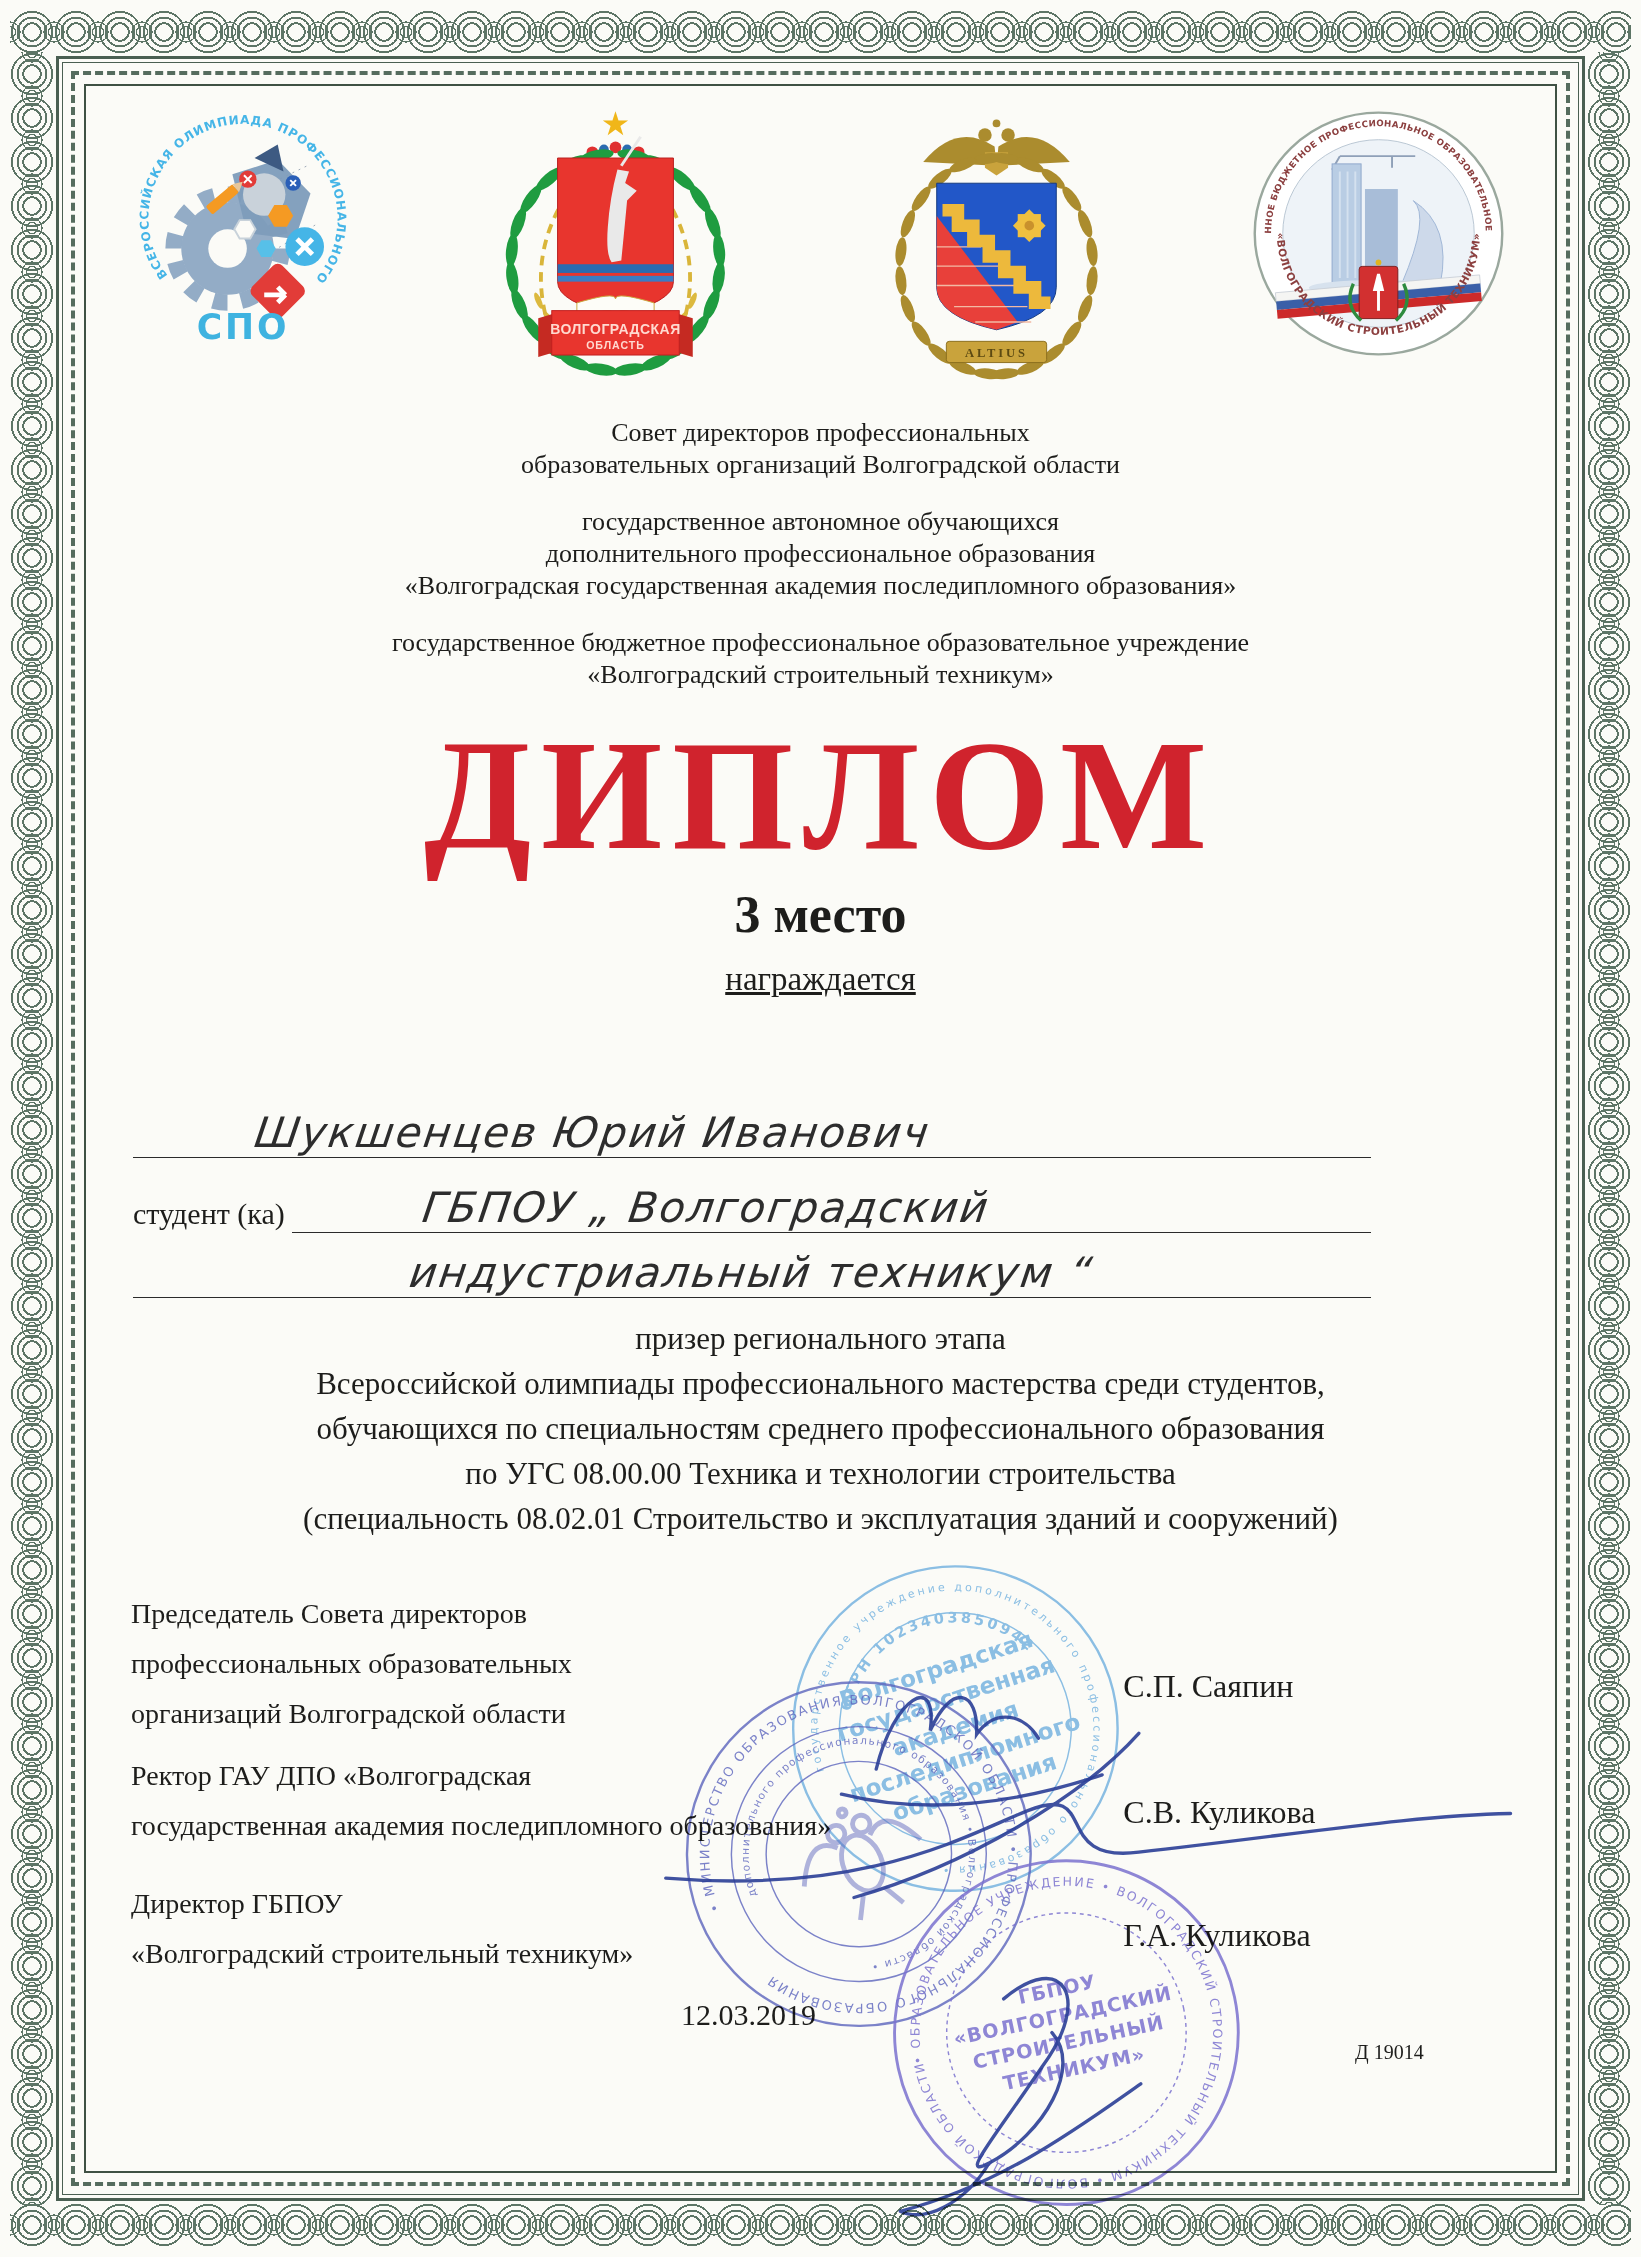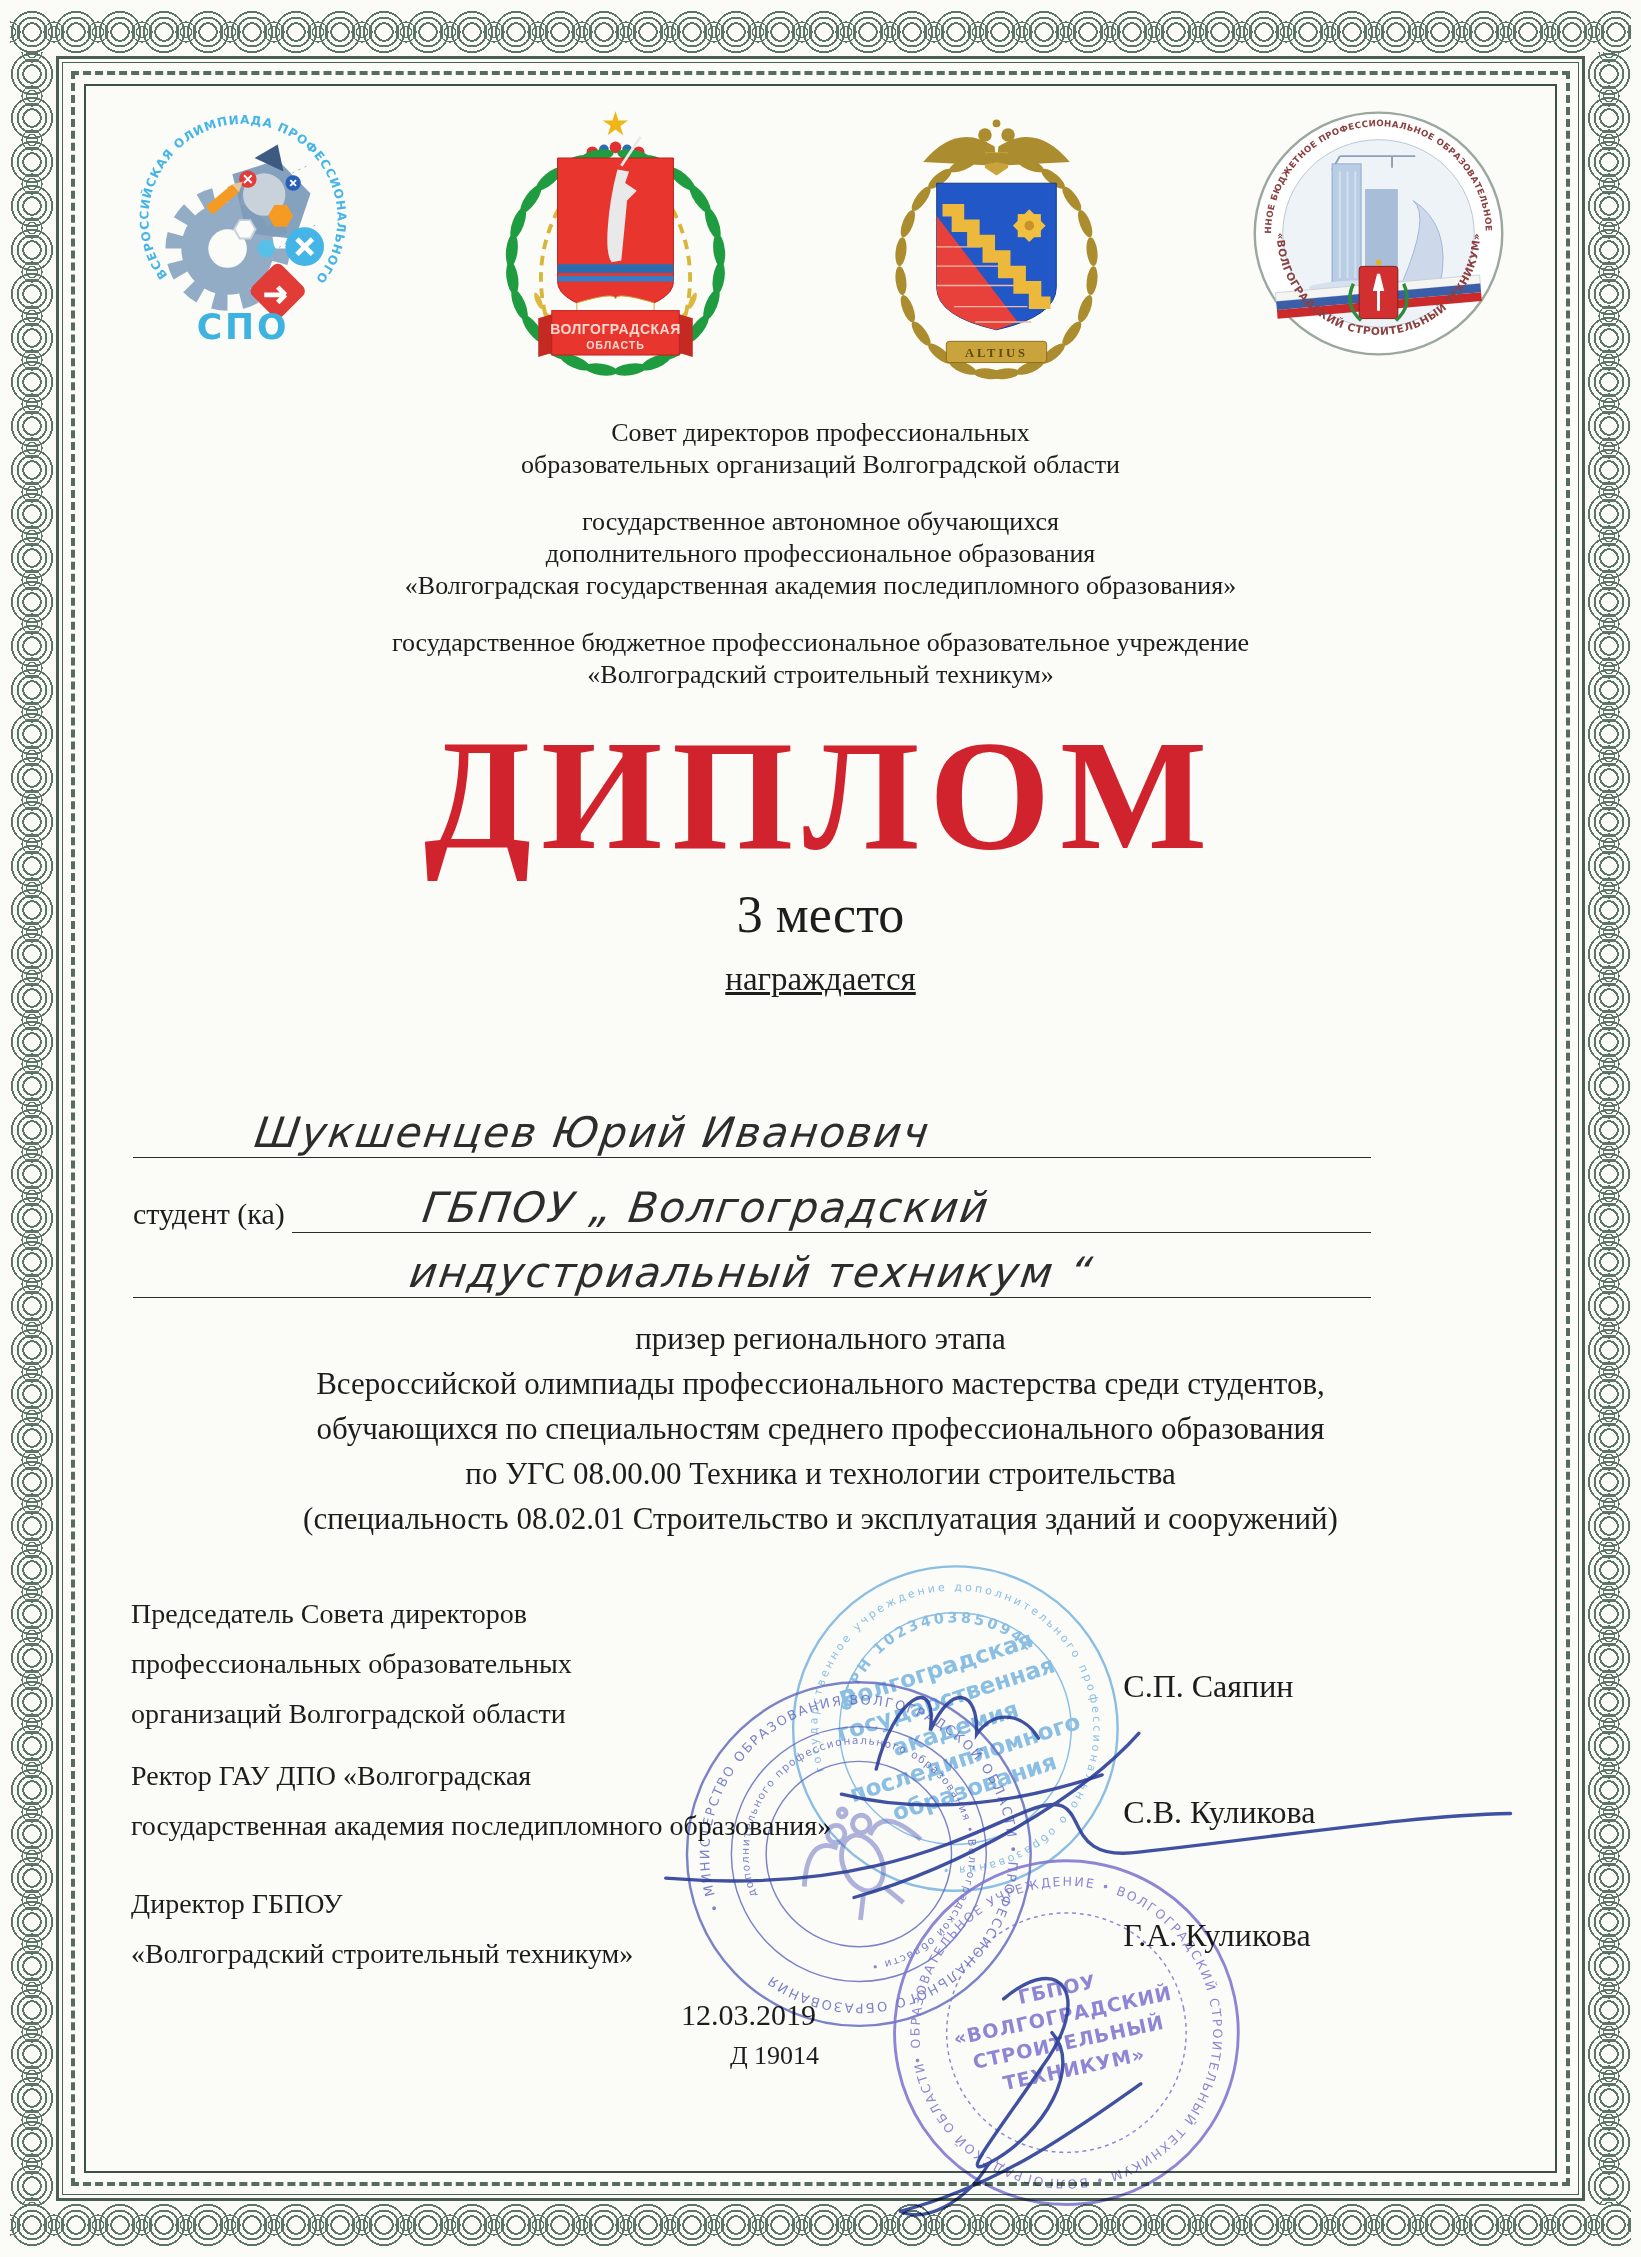--- a/index.html
+++ b/index.html
@@ -36,40 +36,40 @@
   .banner-txt{fill:#ffd9d0;font:bold 14.5px "Liberation Sans",sans-serif;letter-spacing:0.5px;}
   .banner-txt2{fill:#ffd9d0;font:bold 11px "Liberation Sans",sans-serif;letter-spacing:1px;}
   .altius-txt{fill:#5c4a12;font:bold 13px "Liberation Serif",serif;letter-spacing:3px;}
   
   .center{text-align:center;}
   .council{margin-top:33px;font-size:26px;line-height:32px;}
   .org1{margin-top:25px;font-size:26px;line-height:32px;}
   .org2{margin-top:25px;font-size:26px;line-height:32px;}
   .title{margin:27px 0 0 0;text-align:center;font-weight:bold;color:#d0232d;
          font-size:156px;line-height:156px;letter-spacing:9.7px;font-family:"Liberation Serif",serif;}
-  .place{margin-top:13.5px;text-align:center;font-weight:normal;font-size:52px;line-height:55px;}
+  .place{margin-top:13.5px;text-align:center;font-weight:bold;font-size:52px;line-height:55px;}
   .awarded{margin-top:17.4px;text-align:center;font-size:33px;line-height:39px;text-decoration:underline;}
   .hand{font:italic 42px "DejaVu Sans",sans-serif;letter-spacing:1.9px;color:#2d2d2d;
         display:inline-block;transform:skewX(-8deg);white-space:nowrap;}
   .name-line{margin:42px 145px 0 7.7px;height:116px;display:flex;align-items:flex-end;justify-content:center;
              padding-right:319px;border-bottom:1.9px solid #2b2b2b;}
   .student-row{margin:5.8px 145px 0 7.7px;height:70px;display:flex;align-items:flex-end;text-align:right;}
   .st-label{font-size:30px;line-height:39px;white-space:nowrap;padding-right:7.7px;}
   .wline{flex:1;border-bottom:1.9px solid #2b2b2b;display:flex;align-items:flex-end;justify-content:center;}
   .wline-inner{padding-right:251px;}
   .inst2{margin:3.9px 145px 0 7.7px;height:60px;}
   .body-par{margin-top:17.4px;font-size:31px;line-height:45px;text-align:center;}
   
   .sig-area{position:relative;height:386px;margin-top:48px;}
   .sig-label{position:absolute;left:5.8px;font-size:28px;line-height:50px;}
   .lbl1{top:0;} .lbl2{top:162px;} .lbl3{top:290px;}
   .sig-name{position:absolute;left:998px;font-size:32px;white-space:nowrap;}
   .nm1{top:79px;} .nm2{top:205px;} .nm3{top:328px;}
   .date-row{margin-top:23px;text-align:center;font-size:30px;transform:translateX(-72px);}
-  .num-row{margin-top:9.7px;text-align:center;padding-right:92px;font-size:26px;}
+  .num-row{margin-top:9.7px;text-align:right;padding-right:92px;font-size:20px;}
   
   .stamps{position:absolute;left:463px;top:1545px;mix-blend-mode:multiply;pointer-events:none;}
   .ac-ring{fill:#79b7e8;font:11.5px "DejaVu Sans",sans-serif;letter-spacing:3px;}
   .ac-ogrn{fill:#79b7e8;font:bold 15px "DejaVu Sans",sans-serif;letter-spacing:3px;}
   .ac-c{fill:#79b7e8;font:bold 24px "DejaVu Sans",sans-serif;text-anchor:middle;}
   .min-ring{fill:#5d66c4;font:13.5px "DejaVu Sans",sans-serif;letter-spacing:2px;}
   .min-ring2{fill:#5d66c4;font:11px "DejaVu Sans",sans-serif;letter-spacing:1.5px;}
   .tec-ring{fill:#7d74d6;font:13px "DejaVu Sans",sans-serif;letter-spacing:2px;}
   .tec-c{fill:#7d74d6;font:bold 20px "DejaVu Sans",sans-serif;text-anchor:middle;letter-spacing:1px;}
   .sig-path{stroke:#2b3f9b;stroke-width:3.5;fill:none;stroke-linecap:round;opacity:.9;}

